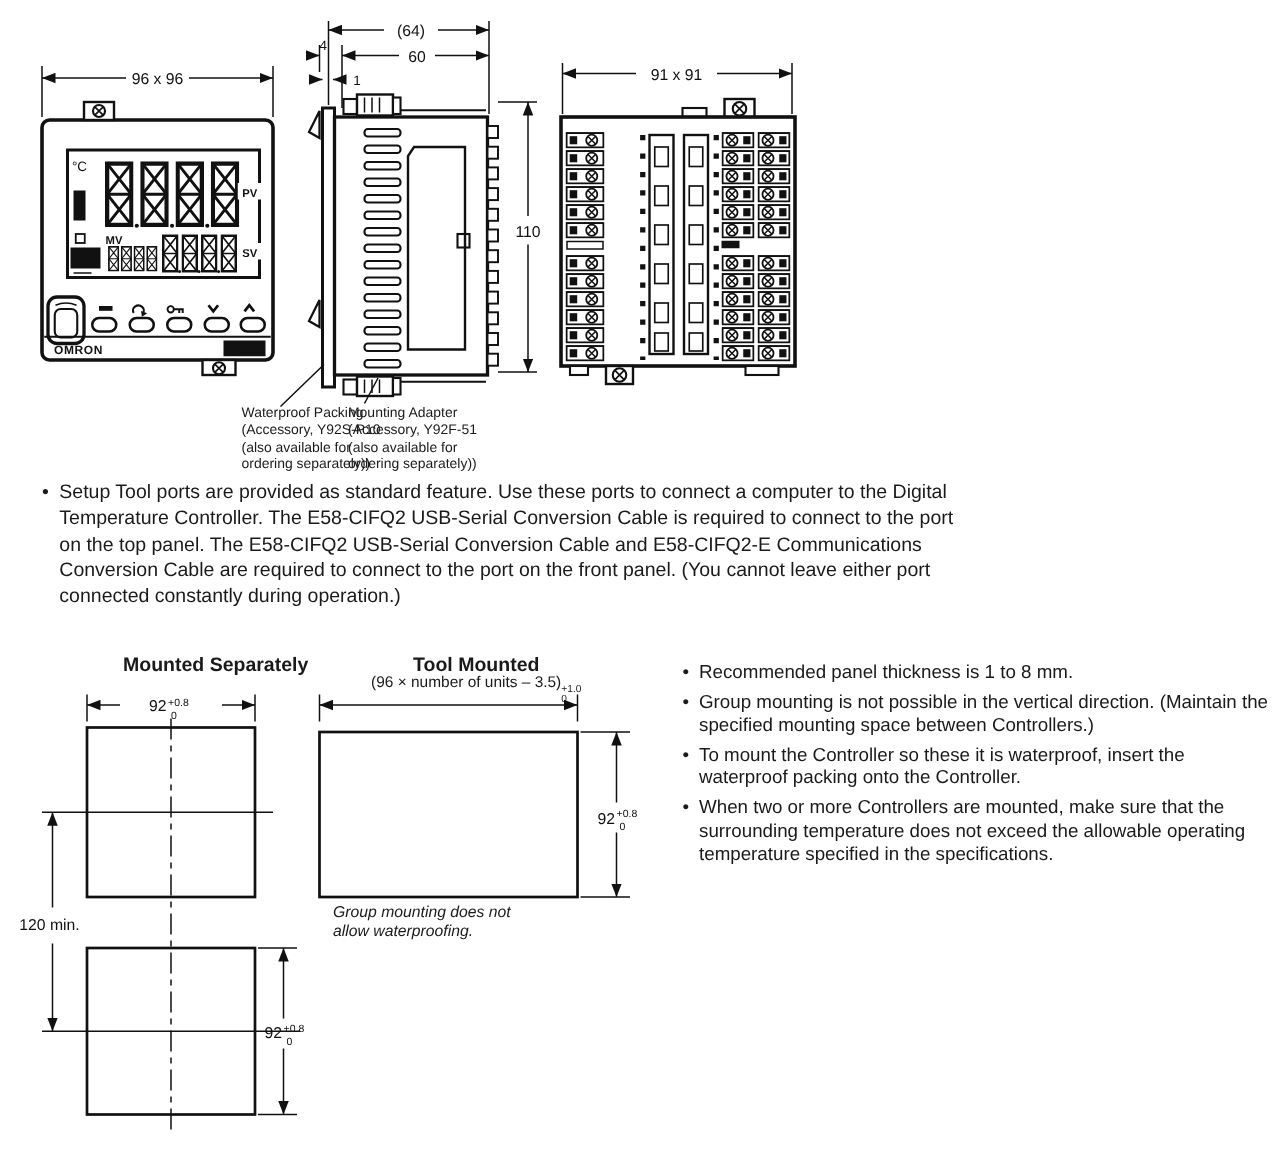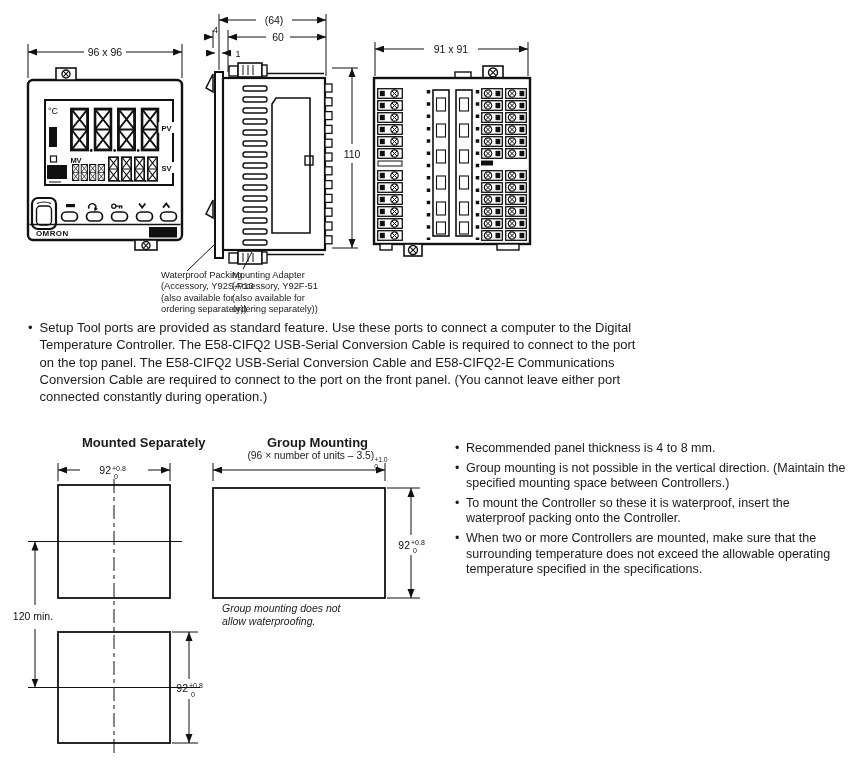--- a/index.html
+++ b/index.html
@@ -297,21 +297,21 @@
 (also available for
  ordering separately))</div>
 
   <div class="abs para" style="left:28px;top:319px;">
     <span>Setup Tool ports are provided as standard feature. Use these ports to connect a computer to the Digital Temperature Controller. The E58-CIFQ2 USB-Serial Conversion Cable is required to connect to the port on the top panel. The E58-CIFQ2 USB-Serial Conversion Cable and E58-CIFQ2-E Communications Conversion Cable are required to connect to the port on the front panel. (You cannot leave either port connected constantly during operation.)</span>
   </div>
 
   <div class="abs h-bold" style="left:58px;top:435px;padding-left:24px;">Mounted Separately</div>
 
   <div class="abs center" style="left:210px;top:435px;width:215px;">
-    <div class="h-bold">Group Mounting</div>
+    <div class="h-bold">Tool Mounted</div>
     <div class="formula">
       <span>(96 × number of units – 3.5)</span><span class="tol">
           <span>+1.0</span>
           <span>0</span>
         </span>
     </div>
   </div>
 
   <svg class="abs" style="left:10px;top:455px;" width="215" height="312" viewBox="0 0 215 312">
     <defs>
@@ -363,19 +363,19 @@
     <line class="ln" stroke-width="1" x1="203" y1="100" x2="203" y2="143" marker-end="url(#ar3)"></line>
     <text class="dimtx" x="202" y="94" text-anchor="end">92</text>
     <text class="toltx" x="203" y="89.5">+0.8</text>
     <text class="toltx" x="205" y="98">0</text>
   </svg>
 
   <div class="abs gnote" style="left:222px;top:602px;">Group mounting does not
 allow waterproofing.</div>
 
   <ul class="abs notes" style="left:455px;top:441px;">
-    <li>Recommended panel thickness is 4 to 8 mm.</li>
+    <li>Recommended panel thickness is 1 to 8 mm.</li>
     <li>Group mounting is not possible in the vertical direction. (Maintain the specified mounting space between Controllers.)</li>
     <li>To mount the Controller so these it is waterproof, insert the waterproof packing onto the Controller.</li>
     <li>When two or more Controllers are mounted, make sure that the surrounding temperature does not exceed the allowable operating temperature specified in the specifications.</li>
   </ul>
 
 </div>
 
 </body></html>

